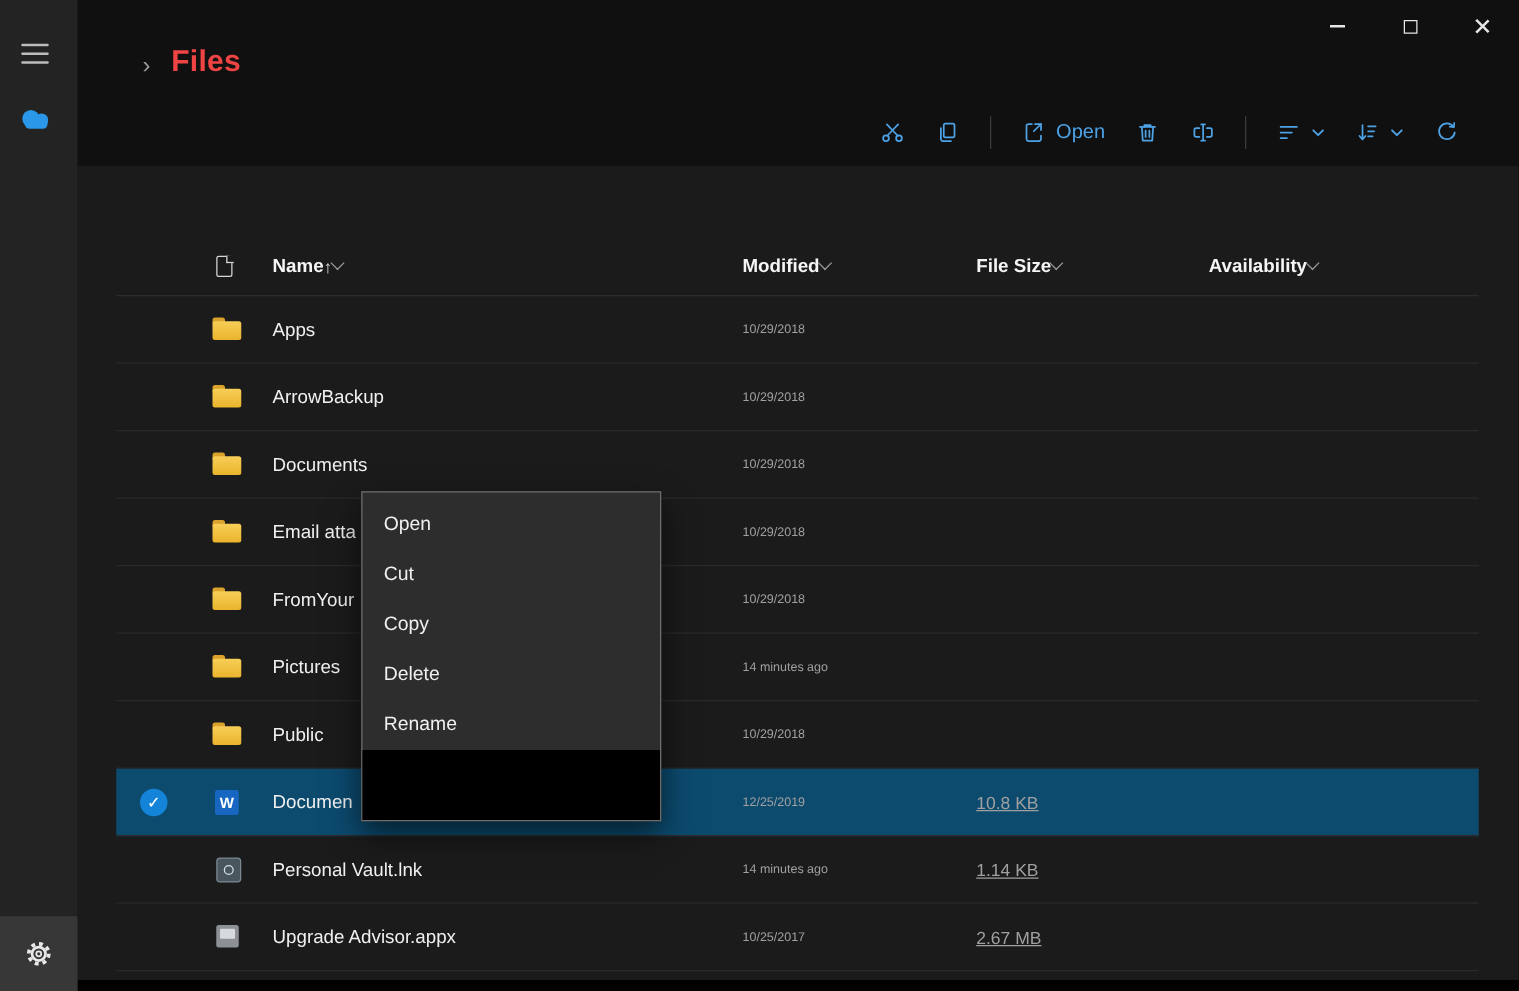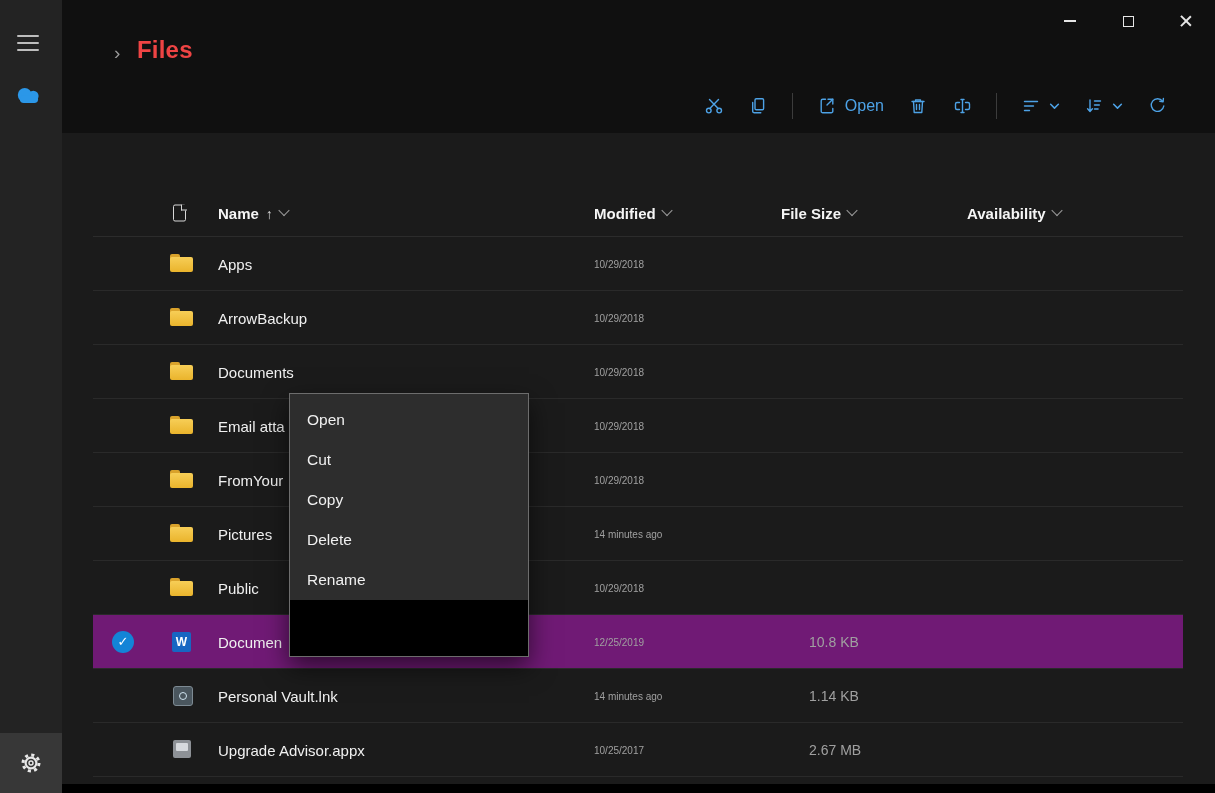--- a/index.html
+++ b/index.html
@@ -32,37 +32,37 @@
   .toolbar { position:absolute; top:90px; right:48px; height:32px; display:flex; align-items:center; gap:24px; }
   .tb-btn { display:flex; align-items:center; gap:8px; background:none; border:0; cursor:pointer; color:#4da2e6; font-family:inherit; }
   .toolbar svg { fill:none; stroke:#4da2e6; stroke-width:1.4; stroke-linecap:round; stroke-linejoin:round; }
   .tb-label { font-size:16px; color:#4da2e6; }
   .tb-divider { width:1px; height:26px; background:#3c3c3c; }
 
   
   .content { position:absolute; left:62px; top:133px; right:0; bottom:9px; background:#1b1b1b; }
   .table { position:absolute; left:31px; right:32px; top:57px; }
   .table-header { position:relative; height:47px; border-bottom:1px solid #2c2c2c; }
-  .col { position:absolute; top:50%; transform:translateY(-50%); display:flex; align-items:center; gap:7px; background:none; border:0; cursor:pointer; color:#f5f5f5; font-family:inherit; font-size:15px; font-weight:700; }
+  .col { position:absolute; top:50%; transform:translateY(-50%); display:flex; align-items:center; background:none; border:0; cursor:pointer; color:#f5f5f5; font-family:inherit; font-size:15px; font-weight:700; }
   .col-name { left:125px; }
   .col-modified { left:501px; }
   .col-size { left:688px; }
   .col-availability { left:874px; }
   .sort-arrow { font-size:14px; font-weight:400; color:#dadada; }
   .chev { width:8px; height:8px; border-right:1.5px solid #9a9a9a; border-bottom:1.5px solid #9a9a9a; transform:rotate(45deg); margin-top:-5px; }
   .doc-col-icon { position:absolute; left:80px; top:50%; transform:translateY(-50%); width:13px; height:17px; border:1.5px solid #d8d8d8; border-radius:2px; }
   .doc-col-icon::after { content:''; position:absolute; right:-1.5px; top:-1.5px; width:5px; height:5px; background:#1b1b1b; border-left:1.5px solid #d8d8d8; border-bottom:1.5px solid #d8d8d8; }
 
   .file-list { position:relative; }
   .row { position:relative; height:54px; border-bottom:1px solid #2a2a2a; cursor:pointer; }
-  .row.selected { background:#701a75; }
+  .row.selected { background:#0c4a6e; }
   .cell { position:absolute; top:50%; transform:translateY(-50%); white-space:nowrap; }
   .cell.name { left:125px; color:#f0f0f0; font-size:15px;text-align:center; }
   .cell.modified { left:501px; color:#a0a0a0; font-size:10px; }
-  .cell.size { left:716px; color:#a0a0a0; font-size:14px; }
+  .cell.size { left:688px; color:#a0a0a0; font-size:14px;text-decoration:underline; }
   .cell.availability { left:874px; color:#a0a0a0; font-size:14px; }
 
   .check-badge { display:none; position:absolute; left:19px; top:50%; transform:translateY(-50%); width:22px; height:22px; border-radius:50%; background:#1384d7; color:#fff; font-size:13px; align-items:center; justify-content:center; }
   .check-badge::after { content:'✓'; }
   .row.selected .check-badge { display:flex; }
 
   
   .file-icon { position:absolute; left:77px; top:50%; transform:translateY(-50%); width:24px; height:20px; }
   .type-folder::before { content:''; position:absolute; left:0; top:0; width:10px; height:5px; background:#d9a22b; border-radius:2px 2px 0 0; }
   .type-folder::after { content:''; position:absolute; left:0; top:3px; width:23px; height:15px; background:linear-gradient(#f7ce57,#eab42c); border-radius:2px; }

